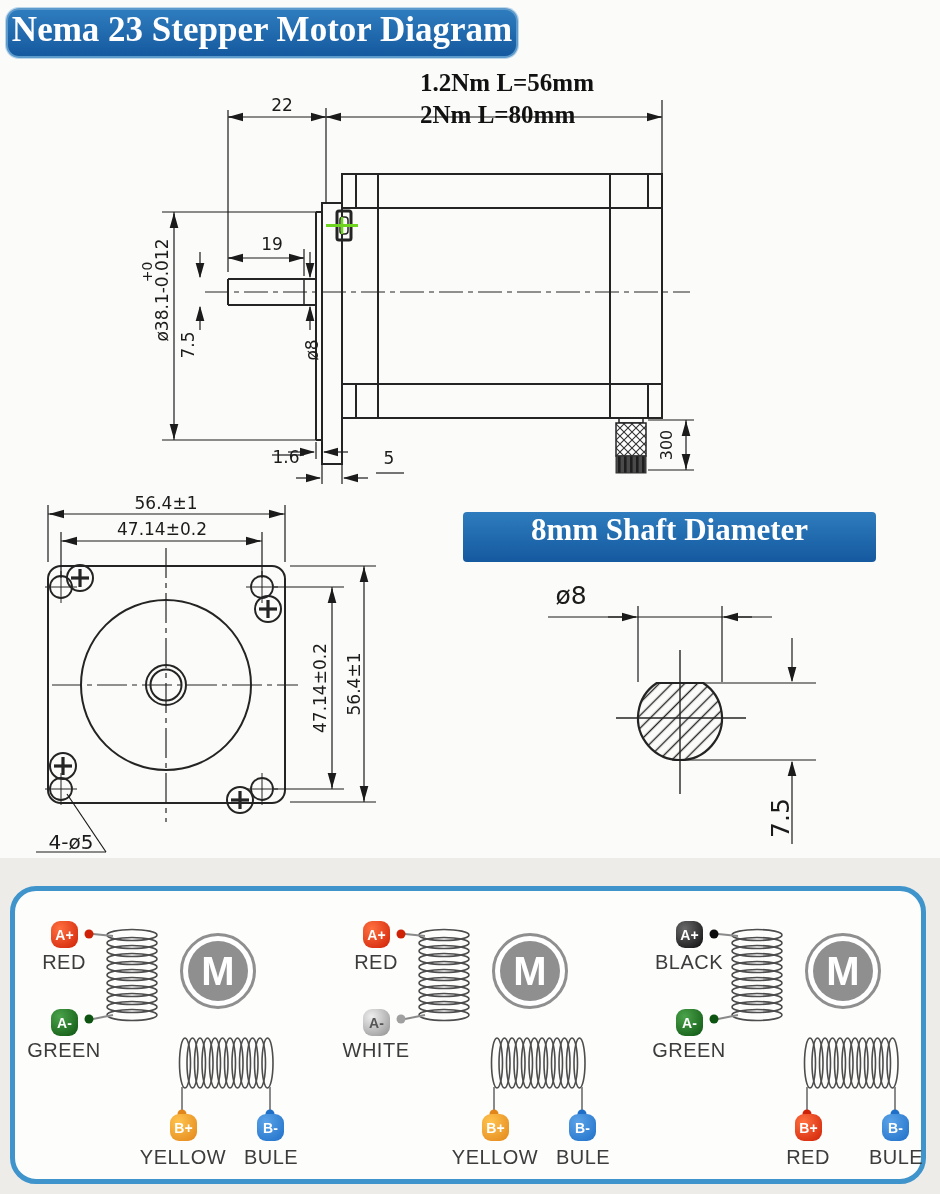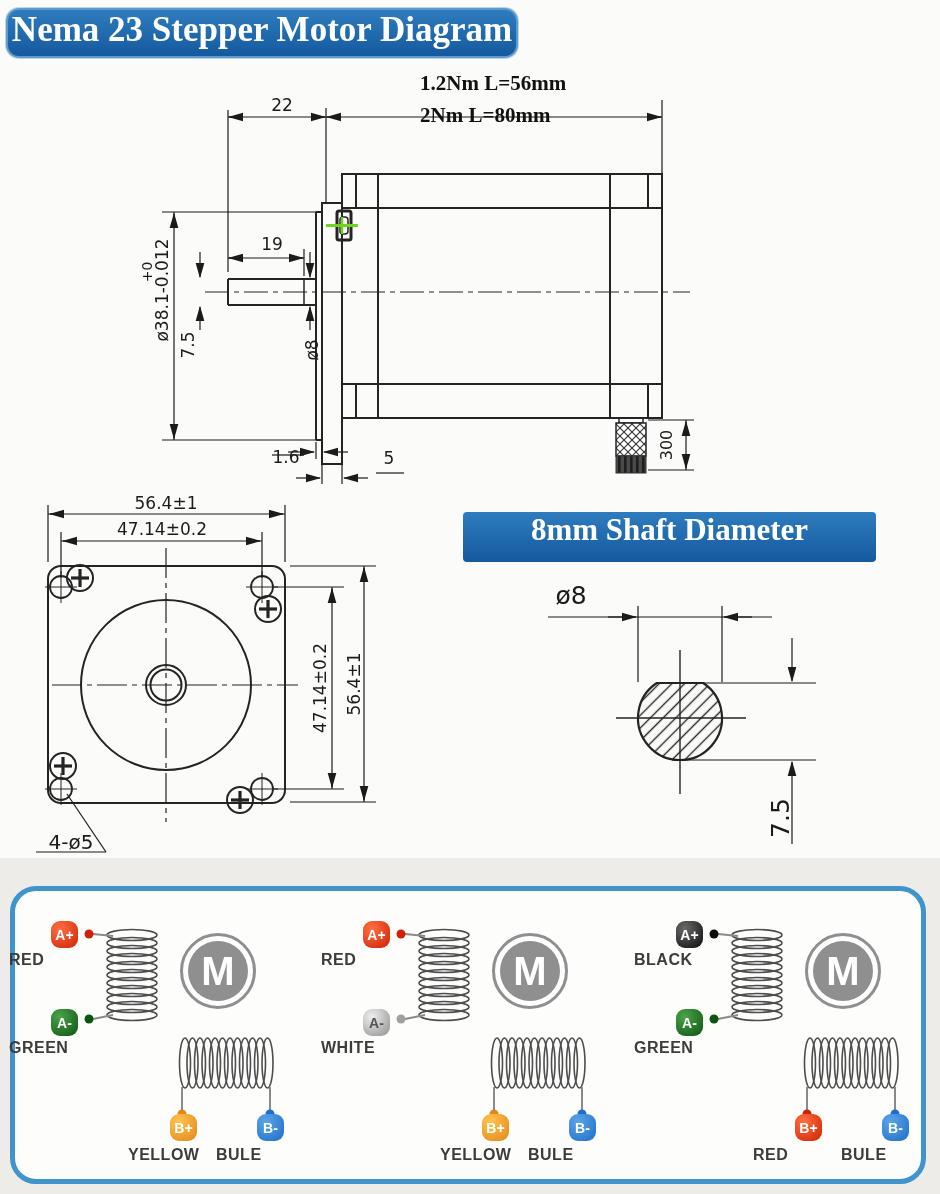--- a/index.html
+++ b/index.html
@@ -13,34 +13,34 @@
   .banner-title{left:6px;top:8px;width:508px;height:46px;border-radius:13px;
           font-size:35px;border:2px solid #5e9bcd;box-shadow:0 0 0 1px #bcd6ea;}
   .banner-shaft{left:463px;top:505px;width:413px;height:50px;border-radius:4px;font-size:31px;margin-top:7px;}
   
   .draw{position:absolute;left:0;top:0;width:940px;height:880px;}
   
   .dim{position:absolute;display:flex;align-items:center;justify-content:center;
        color:#1b1b1b;font-size:17px;line-height:1;white-space:nowrap;text-align:center;}
   .rot{transform:rotate(-90deg);}
   .nm{position:absolute;left:420px;width:260px;height:24px;display:flex;align-items:center;
-      color:#111;font-family:"Liberation Serif","DejaVu Serif",serif;font-weight:bold;font-size:21px;}
+      color:#111;font-family:"Liberation Serif","DejaVu Serif",serif;font-weight:bold;font-size:25px;}
   .big{font-size:25px;}
   
   .panel{position:absolute;left:10px;top:886px;width:906px;height:288px;background:#fdfdfc;
          border:5px solid #3f94cc;border-radius:26px;}
   .cell{position:absolute;top:10px;width:295px;height:282px;}
   .cell-svg{position:absolute;left:0;top:0;width:295px;height:280px;}
   .badge{position:absolute;width:27px;height:27px;border-radius:9px;display:flex;align-items:center;
          justify-content:center;color:#fff;font-weight:bold;font-size:14px;
          font-family:"Liberation Sans",sans-serif;}
   .badge-aplus{left:28px;top:20px}.badge-aminus{left:28px;top:108px}
   .badge-bplus{left:147px;top:213px}.badge-bminus{left:234px;top:213px}
-  .lbl{position:absolute;width:110px;text-align:left;color:#3c3c3c;font-weight:bold;
-       font-size:16px;font-family:"Liberation Sans",sans-serif;letter-spacing:.5px;}
+  .lbl{position:absolute;width:110px;text-align:center;color:#3c3c3c;font-weight:normal;
+       font-size:20px;font-family:"Liberation Sans",sans-serif;letter-spacing:.5px;}
   .lbl-aplus{left:-14px;top:50px}.lbl-aminus{left:-14px;top:138px}
   .lbl-bplus{left:105px;top:245px}.lbl-bminus{left:193px;top:245px}
   .motor{position:absolute;left:157px;top:32px;width:70px;height:70px;border:3px solid #8f8f8f;
          border-radius:50%;background:#fff;}
   .motor-inner{position:absolute;left:5px;top:5px;width:60px;height:60px;border-radius:50%;
          background:#8f8f8f;color:#fff;display:flex;align-items:center;justify-content:center;
          font-family:"Liberation Sans",sans-serif;font-weight:bold;font-size:40px;}
 </style>
 </head>
 <body>

